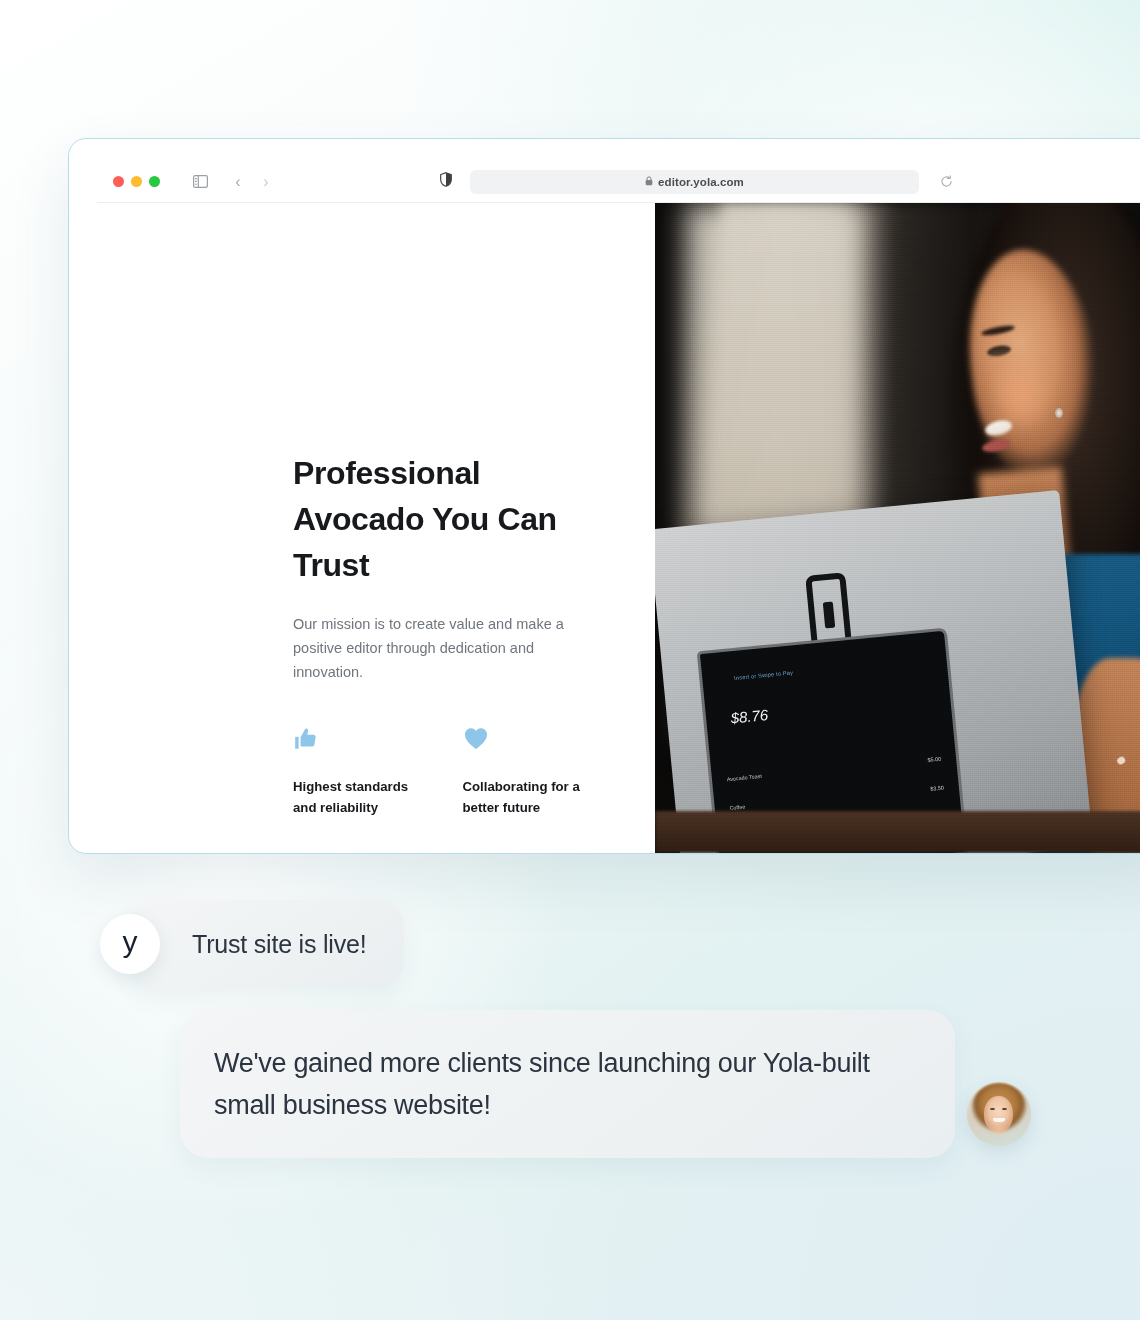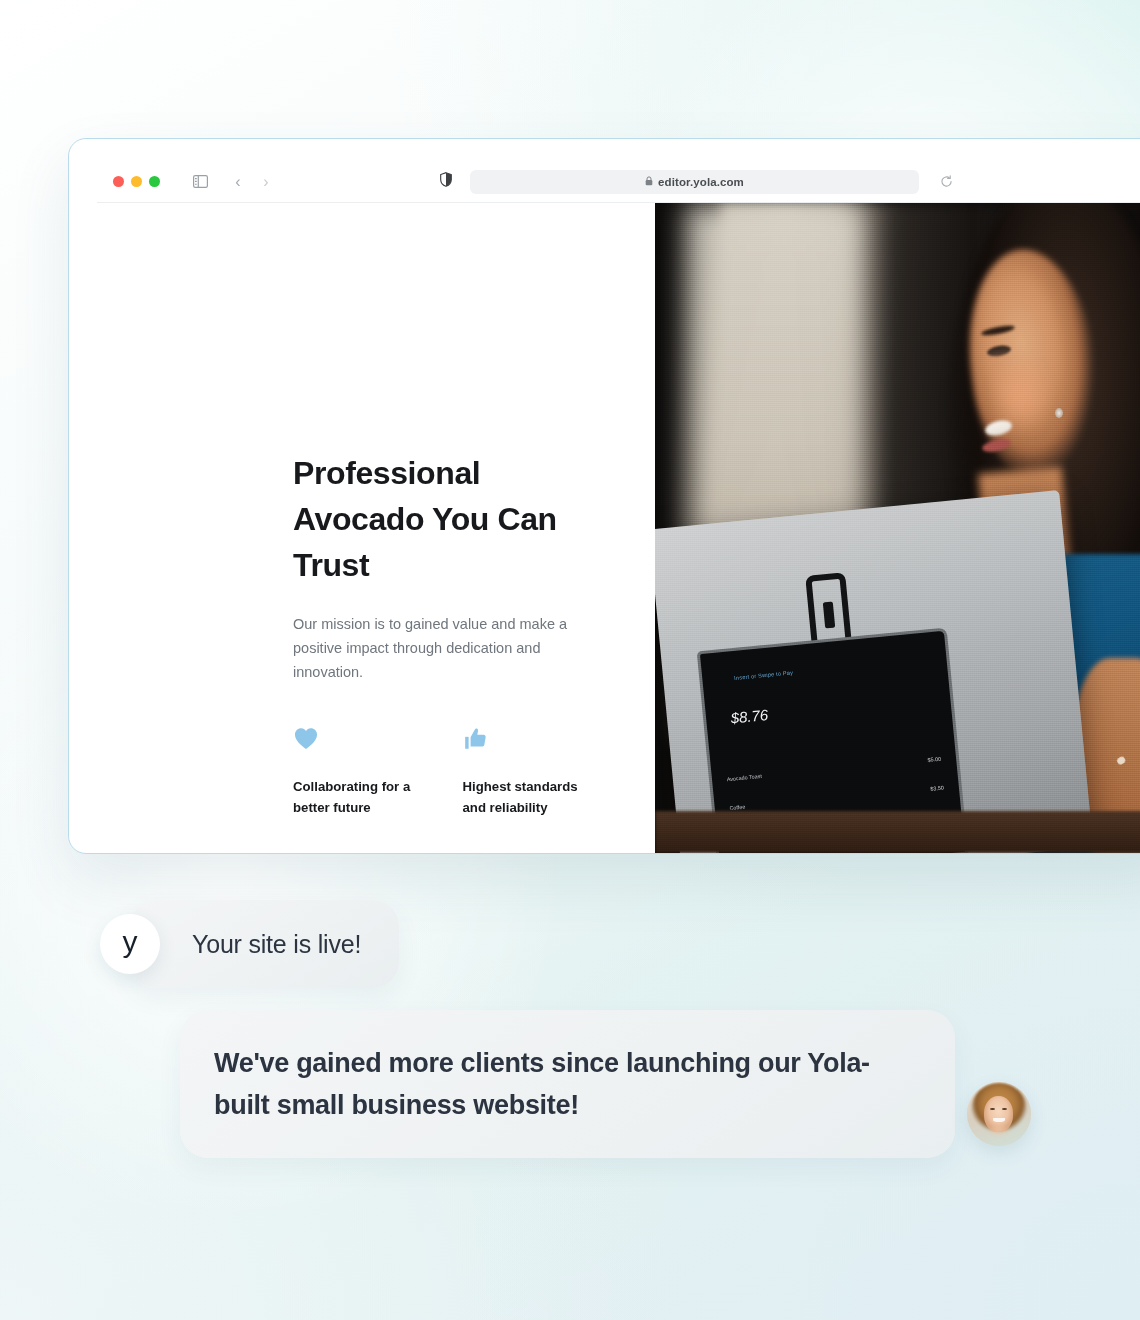--- a/index.html
+++ b/index.html
@@ -233,21 +233,21 @@
     background:linear-gradient(145deg,#f3f5f6 0%,#eff2f3 55%,#e9eef0 100%);
     border-radius:26px;
     box-shadow:0 10px 26px rgba(40,90,110,.06);
     color:#2b3440;
   }
   .bubble-1 {
     margin-left:-30px; padding:29px 38px 29px 62px;
     font-size:25px; line-height:1.2; letter-spacing:-.2px;
     border-radius:26px;
   }
-  .msg-row-2 { display:flex; align-items:flex-end; margin-top:22px;font-weight:bold; }
+  .msg-row-2 { display:flex; align-items:flex-end; margin-top:22px; }
   .bubble-2 {
     margin-left:180px; width:775px; padding:32px 34px;
     font-size:27px; line-height:42px; letter-spacing:-.3px;
     border-radius:28px;
   }
   .person-avatar {
     width:64px; height:64px; border-radius:50%; margin-left:12px; margin-bottom:12px;
     overflow:hidden; position:relative;
     box-shadow:0 6px 18px rgba(40,90,110,.12);
     background:#e8d9c8;
@@ -326,39 +326,39 @@
         <path d="M10.2 0.9 L10.2 3.5 L7.6 3.5" stroke="#a9aeb2" stroke-width="1.15" stroke-linecap="round" stroke-linejoin="round"></path>
       </svg>
     </span>
   </div>
 
   <div class="site">
 
     <div class="site-left">
       <div class="hero-copy">
         <h1 class="hero-title">Professional Avocado You Can Trust</h1>
-        <p class="hero-sub">Our mission is to gained value and make a positive impact through dedication and innovation.</p>
+        <p class="hero-sub">Our mission is to create value and make a positive editor through dedication and innovation.</p>
 
         <div class="features">
-          <div class="feature">
-            <span class="feat-icon">
-              <svg width="26" height="24" viewBox="0 0 24 22" fill="#8ec6e9">
-                <path d="M12 21S1.8 14.6 1.8 7.9C1.8 4.4 4.5 2 7.5 2c2 0 3.6 1.1 4.5 2.6C12.9 3.1 14.5 2 16.5 2c3 0 5.7 2.4 5.7 5.9C22.2 14.6 12 21 12 21z"></path>
-              </svg>
-            </span>
-            <div class="feat-label">Collaborating for a better future</div>
-          </div>
           <div class="feature">
             <span class="feat-icon">
               <svg width="26" height="26" viewBox="0 0 24 24" fill="#8ec6e9">
                 <path d="M2 10h3.2v11H2z"></path>
                 <path d="M7 10.4 11.1 3c.3-.6 1-.9 1.6-.7.9.3 1.4 1.2 1.2 2.1L13.2 8H19c1.2 0 2.1 1.1 1.9 2.3l-1.2 7c-.2 1-1 1.7-2 1.7H7z"></path>
               </svg>
             </span>
             <div class="feat-label">Highest standards and reliability</div>
+          </div>
+          <div class="feature">
+            <span class="feat-icon">
+              <svg width="26" height="24" viewBox="0 0 24 22" fill="#8ec6e9">
+                <path d="M12 21S1.8 14.6 1.8 7.9C1.8 4.4 4.5 2 7.5 2c2 0 3.6 1.1 4.5 2.6C12.9 3.1 14.5 2 16.5 2c3 0 5.7 2.4 5.7 5.9C22.2 14.6 12 21 12 21z"></path>
+              </svg>
+            </span>
+            <div class="feat-label">Collaborating for a better future</div>
           </div>
         </div>
 
       </div>
     </div>
 
     <div class="site-right">
       <div class="photo">
         <div class="ph-bgwall"></div>
         <div class="ph-wallsoft"></div>
@@ -404,21 +404,21 @@
         <div class="ph-grain"></div>
       </div>
     </div>
   </div>
 </div>
 
 <div class="chat">
 
   <div class="msg-row">
     <div class="yola-avatar">y</div>
-    <div class="bubble bubble-1">Your site is live!</div>
+    <div class="bubble bubble-1">Trust site is live!</div>
   </div>
 
   <div class="msg-row-2">
     <div class="bubble bubble-2">We've gained more clients since launching our Yola-built small business website!</div>
     <div class="person-avatar">
       <div class="pa-bg"></div>
       <div class="pa-hair"></div>
       <div class="pa-face"></div>
       <div class="pa-eye l"></div>
       <div class="pa-eye r"></div>

